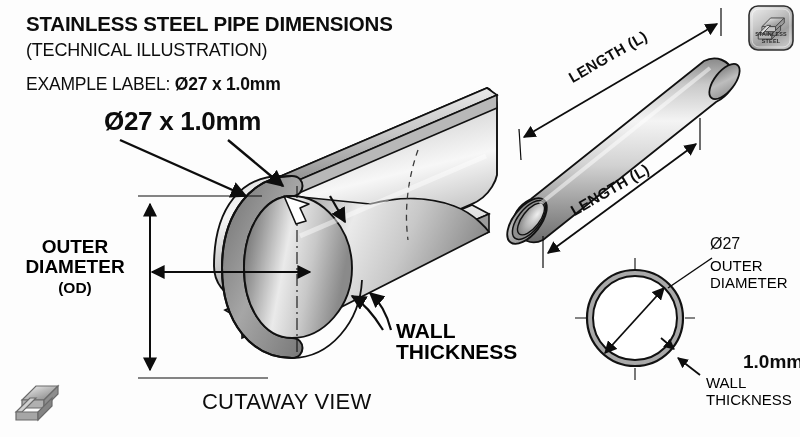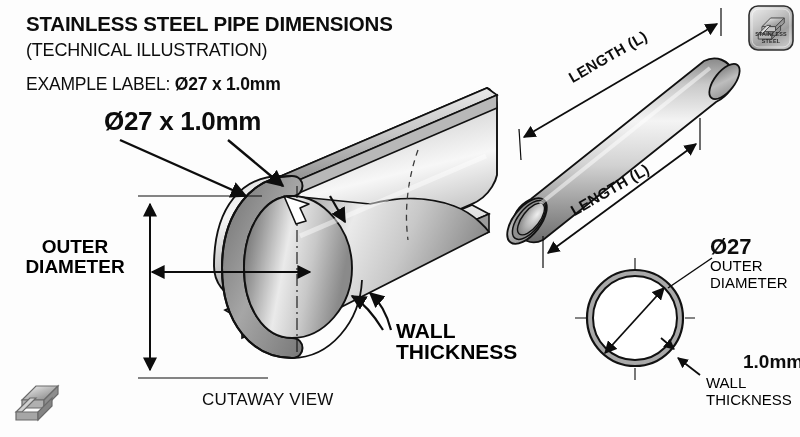--- a/index.html
+++ b/index.html
@@ -12,22 +12,22 @@
   svg.layer{position:absolute;left:0;top:0;width:800px;height:437px;}
   .txt{position:absolute;color:#0d0d0d;white-space:pre;line-height:1.0;}
   .t-title{font-size:20.5px;font-weight:bold;letter-spacing:-0.2px;}
   .t-sub{font-size:18px;font-weight:normal;letter-spacing:-0.2px;}
   .t-example{font-size:17.5px;font-weight:normal;letter-spacing:-0.2px;text-align:right;}
   .t-example b{font-weight:bold;}
   .t-big{font-size:26px;font-weight:bold;letter-spacing:-0.3px;}
   .t-od{font-size:19px;font-weight:bold;text-align:center;line-height:1.05;}
   .t-od small{font-size:15.5px;font-weight:bold;}
   .t-wall{font-size:21px;font-weight:bold;line-height:1.02;}
-  .t-cut{font-size:17px;font-weight:normal;letter-spacing:0.2px;}
-  .t-d27{font-size:22px;font-weight:bold;}
+  .t-cut{font-size:22px;font-weight:normal;letter-spacing:0.2px;}
+  .t-d27{font-size:16px;font-weight:normal;}
   .t-sm{font-size:15px;font-weight:normal;line-height:1.12;}
   .t-mm{font-size:19px;font-weight:bold;}
   .t-len{font-size:15px;font-weight:bold;letter-spacing:0.3px;}
   .logo-text{position:absolute;left:0;width:100%;text-align:center;
     font-size:5.4px;font-weight:bold;color:#2a2a2a;letter-spacing:0.2px;}
 </style>
 </head>
 <body>
 
 <div id="stage">
@@ -257,20 +257,21 @@
 
   <div class="txt t-sub" style="left:26px;top:41px;">(TECHNICAL ILLUSTRATION)</div>
 
   <div class="txt t-example" style="left:26px;top:76px;"><span>EXAMPLE LABEL: </span><b>Ø27 x 1.0mm</b></div>
 
   <div class="txt t-big" style="left:104px;top:108px;">Ø27 x 1.0mm</div>
 
   <div style="position:absolute;left:14px;top:237px;width:122px;">
     <div class="t-od">OUTER</div>
     <div class="t-od">DIAMETER</div>
+    <div class="t-od"><small>(OD)</small></div>
   </div>
 
   <div style="position:absolute;left:396px;top:320px;">
     <div class="t-wall">WALL</div>
     <div class="t-wall">THICKNESS</div>
   </div>
 
   <div class="txt t-cut" style="left:202px;top:391px;">CUTAWAY VIEW</div>
 
   <div class="txt t-len" style="left:566px;top:72px;transform:rotate(-30deg);transform-origin:left top;">LENGTH (L)</div>

